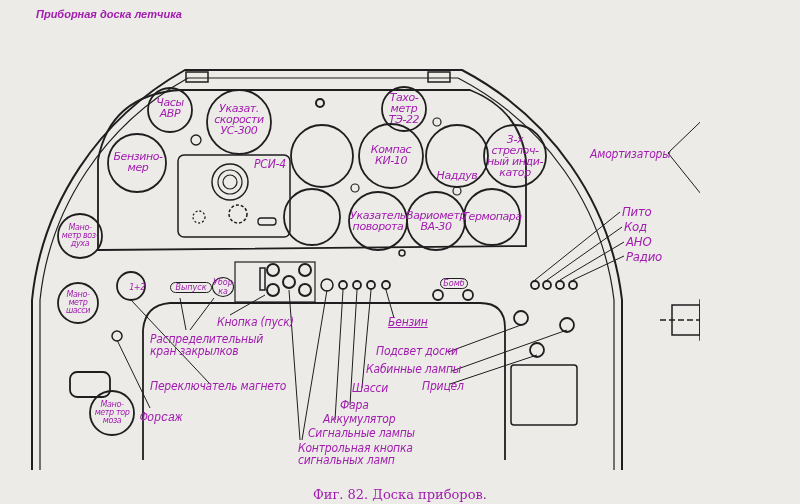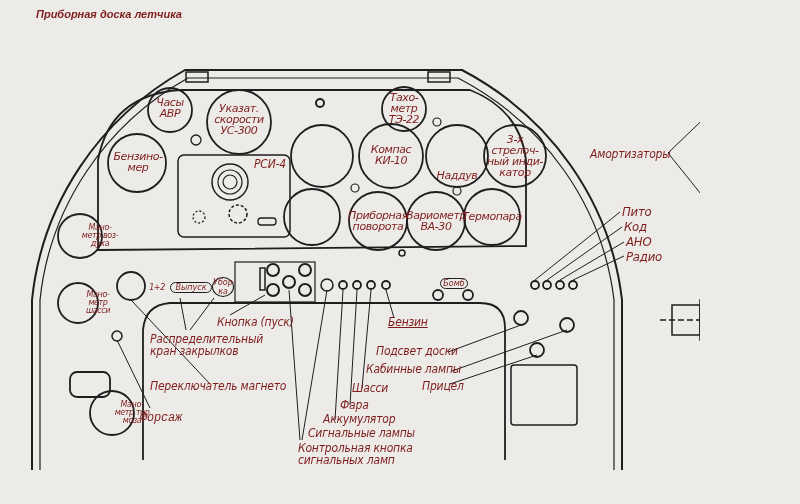--- a/index.html
+++ b/index.html
@@ -1,24 +1,24 @@
 <!DOCTYPE html>
 <html><head>
 <meta charset="utf-8">
 <style>
   html,body{margin:0;padding:0;background:#ecebe8;}
   #stage{position:relative;width:700px;height:504px;overflow:hidden;background:#ecebe8;
-    font-family:"DejaVu Sans",sans-serif;color:#7f1d1d;}
+    font-family:"DejaVu Sans",sans-serif;color:#a21caf;}
   svg{position:absolute;left:0;top:0;}
   .ink{stroke:#1e1e1e;fill:none;}
   .lbl{position:absolute;font-style:italic;font-size:12px;line-height:12px;white-space:nowrap;
     font-family:"DejaVu Sans Condensed","DejaVu Sans",sans-serif;letter-spacing:-0.2px;}
   .gauge-text{position:absolute;font-style:italic;font-size:11px;line-height:11px;text-align:center;
     font-family:"DejaVu Sans",sans-serif;letter-spacing:-0.4px;}
-  .small{font-size:8px;line-height:8px;padding-left:20px;}
+  .small{font-size:8px;line-height:8px;}
   .title{position:absolute;left:36px;top:8px;font-weight:bold;font-style:italic;font-size:11px;
     font-family:"Liberation Sans",sans-serif;}
   .caption{position:absolute;left:0;width:800px;top:487px;text-align:center;font-size:13px;
     font-family:"DejaVu Serif",serif;}
   .pill{position:absolute;border:1.5px solid #1e1e1e;border-radius:10px;font-style:italic;font-size:8px;
     line-height:9px;text-align:center;background:#ecebe8;}
 </style>
 </head>
 <body>
 
@@ -169,21 +169,21 @@
       <div>стрелоч-</div>
       <div>ный инди-</div>
       <div>катор</div>
     </div>
   <div class="gauge-text" style="left:382px;top:92px;width:44px;">
     <div>Тахо-</div>
       <div>метр</div>
       <div>ТЭ-22</div>
     </div>
   <div class="gauge-text" style="left:346px;top:210px;width:64px;">
-    <div>Приборная</div>
+    <div>Указатель</div>
       <div>поворота</div>
     </div>
   <div class="gauge-text" style="left:404px;top:210px;width:64px;">
     <div>Вариометр</div>
       <div>ВА-30</div>
     </div>
   <div class="gauge-text" style="left:462px;top:211px;width:60px;">Термопара</div>
   <div class="gauge-text small" style="left:58px;top:224px;width:44px;">
     <div>Мано-</div>
       <div>метр воз-</div>
@@ -227,13 +227,14 @@
     <div>Контрольная кнопка</div>
       <div>сигнальных ламп</div>
     </div>
   <div class="lbl" style="left:590px;top:148px;">Амортизаторы</div>
   <div class="lbl" style="left:622px;top:206px;font-size:13px;">Пито</div>
   <div class="lbl" style="left:624px;top:221px;font-size:13px;">Код</div>
   <div class="lbl" style="left:626px;top:236px;font-size:13px;">АНО</div>
   <div class="lbl" style="left:626px;top:251px;font-size:13px;">Радио</div>
   <div class="lbl" style="left:772px;top:138px;">7°</div>
 
+  <div class="caption">Фиг. 82. Доска приборов.</div>
 </div>
 
 </body></html>

